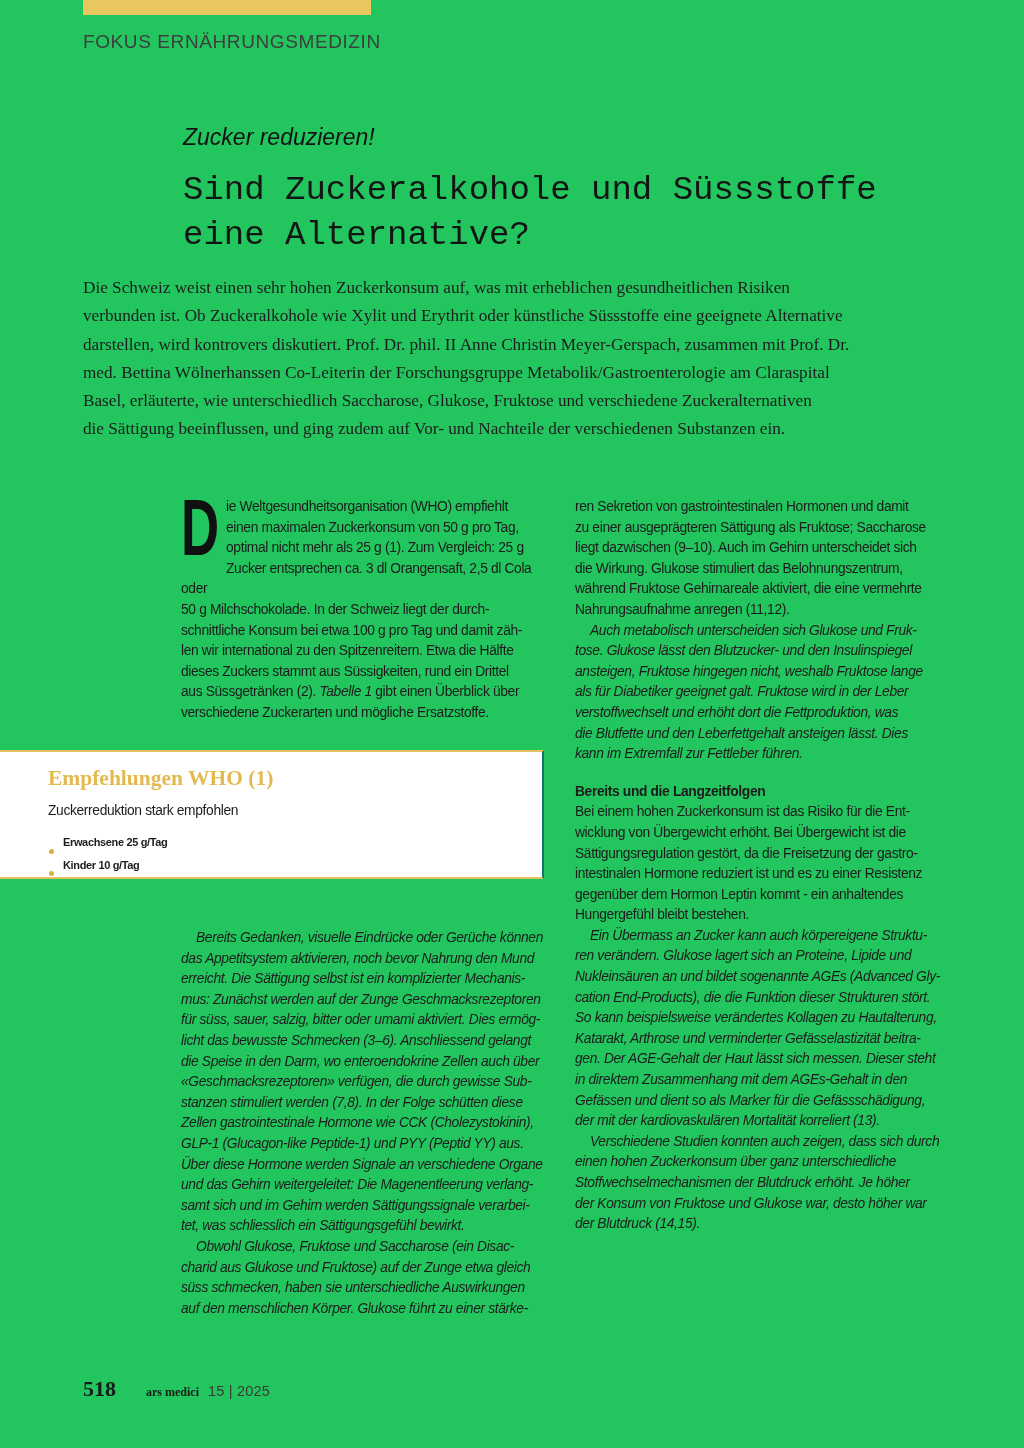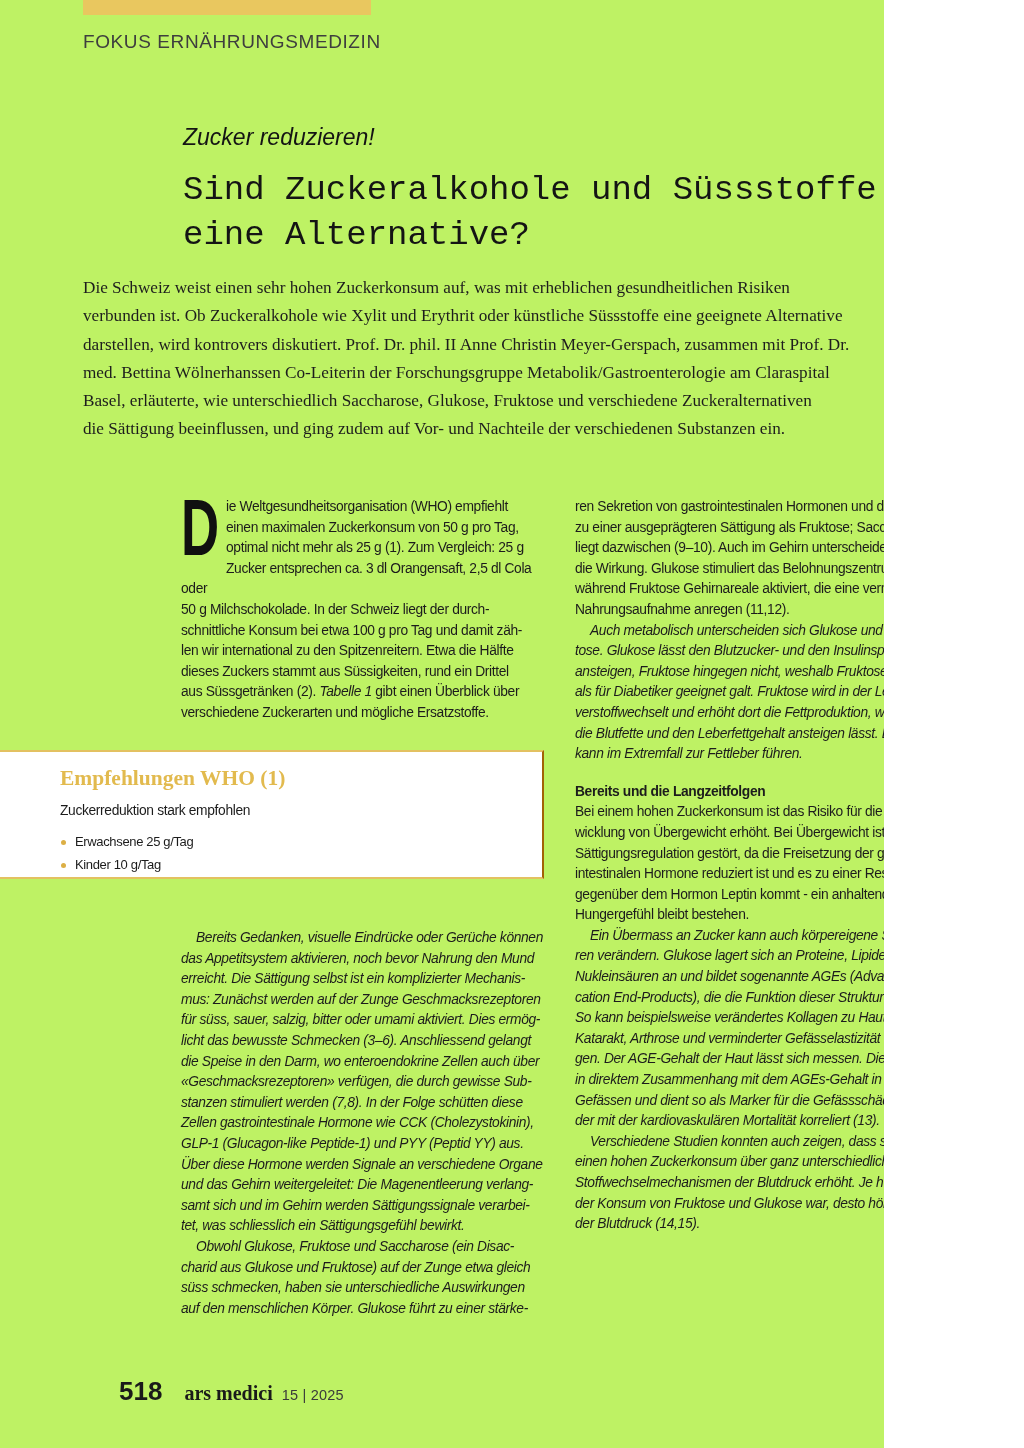--- a/index.html
+++ b/index.html
@@ -1,17 +1,17 @@
 <!DOCTYPE html>
 <html><head>
 <meta charset="utf-8">
 <style>
   html,body { margin:0; padding:0; background:#ffffff; }
   .page {
-    position:relative; width:884px; height:1448px; background:#bef264;
+    position:relative; width:1024px; height:1448px; background:#22c55e;
     font-family:"Liberation Sans", sans-serif; color:#1c1c1c; overflow:hidden;
   }
   .pre { white-space:pre-line; }
 
   .topbar { position:absolute; left:83px; top:0; width:288px; height:15px; background:#E9C75F; }
 
   .section-label {
     position:absolute; left:83px; top:31px;
     font-size:19px; font-weight:400; letter-spacing:0.6px; color:#3E3E3E;
   }
@@ -43,33 +43,33 @@
   .dropcap {
     float:left; width:36px; height:62px; margin:2px 9px 0 0;
     font-weight:700; font-size:80px; line-height:58px; letter-spacing:0; color:#101010;
     transform:scaleX(0.66); transform-origin:0 70%; display:block; text-align:left;
   }
 
   .subhead { font-weight:700; margin:17px 0 0 0; }
 
   .whobox {
     position:absolute; left:0; top:750px; width:544px; height:129px; box-sizing:border-box;
-    border-top:2px solid #E3C161; border-right:2px solid #a16207; border-bottom:2px solid #E3C161;
-    padding:14px 0 0 60px; background:#ffffff;
+    border-top:2px solid #E3C161; border-right:2px solid #0f766e; border-bottom:2px solid #E3C161;
+    padding:14px 0 0 48px; background:#ffffff;
   }
   .whobox-title {
     font-family:"Liberation Serif", serif; font-weight:700; font-size:21.5px; color:#E2BA4E; margin-bottom:9px;
   }
   .whobox-intro { font-size:13.8px; letter-spacing:-0.35px; line-height:21px; margin-bottom:10px; }
-  .whobox-item { display:flex; align-items:flex-start; font-size:13px; letter-spacing:-0.35px; line-height:22.5px; }
+  .whobox-item { display:flex; align-items:flex-end; font-size:11px; letter-spacing:-0.35px; line-height:22.5px;font-weight:bold; }
   .dot { width:5px; height:5px; border-radius:50%; background:#DCAF45; margin:9px 9px 0 1px; flex:0 0 auto; }
 
   .footer { position:absolute; left:83px; top:1376px; display:flex; align-items:baseline; }
-  .pagenum { font-family:Liberation Sans, sans-serif; font-weight:700; font-size:26px; color:#1a1a1a;margin-left:36px; }
-  .journal { font-family:"Liberation Serif", serif; font-weight:700; font-size:20px; color:#1a1a1a; margin-left:22px; }
+  .pagenum { font-family:Liberation Serif, serif; font-weight:700; font-size:22px; color:#1a1a1a; }
+  .journal { font-family:"Liberation Serif", serif; font-weight:700; font-size:12px; color:#1a1a1a; margin-left:30px; }
   .issue { font-size:14.5px; color:#3a3a3a; margin-left:9px; letter-spacing:0.2px; }
 </style>
 </head>
 <body>
 
 <div class="page">
 
   <div class="topbar"></div>
 
   <div class="section-label">FOKUS ERNÄHRUNGSMEDIZIN</div>

